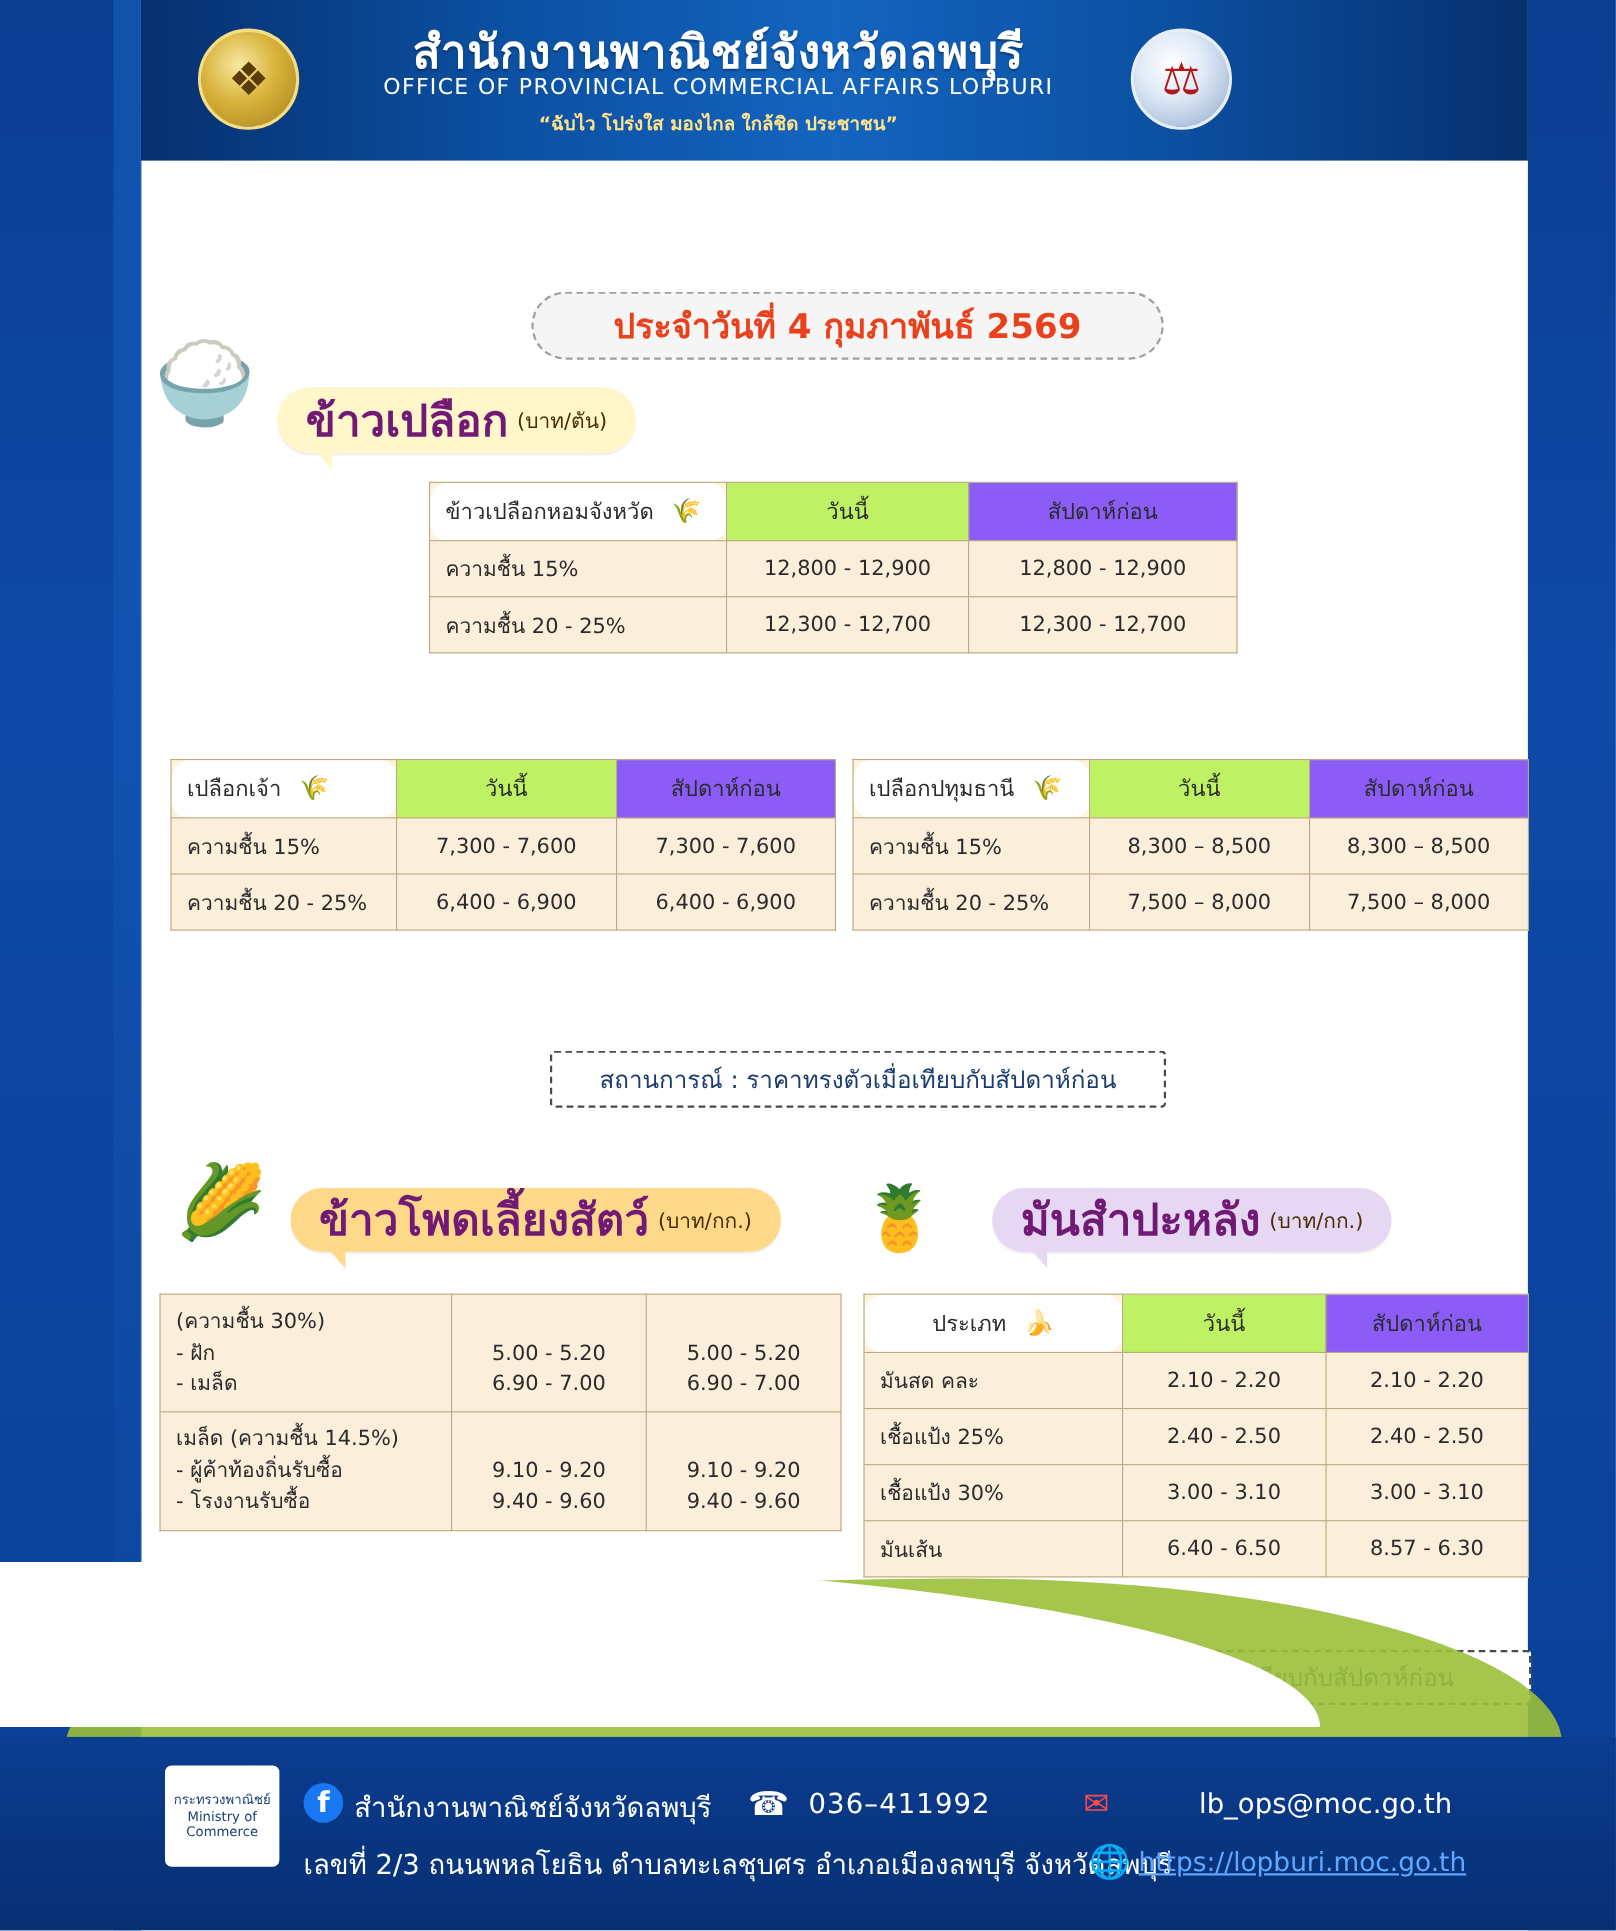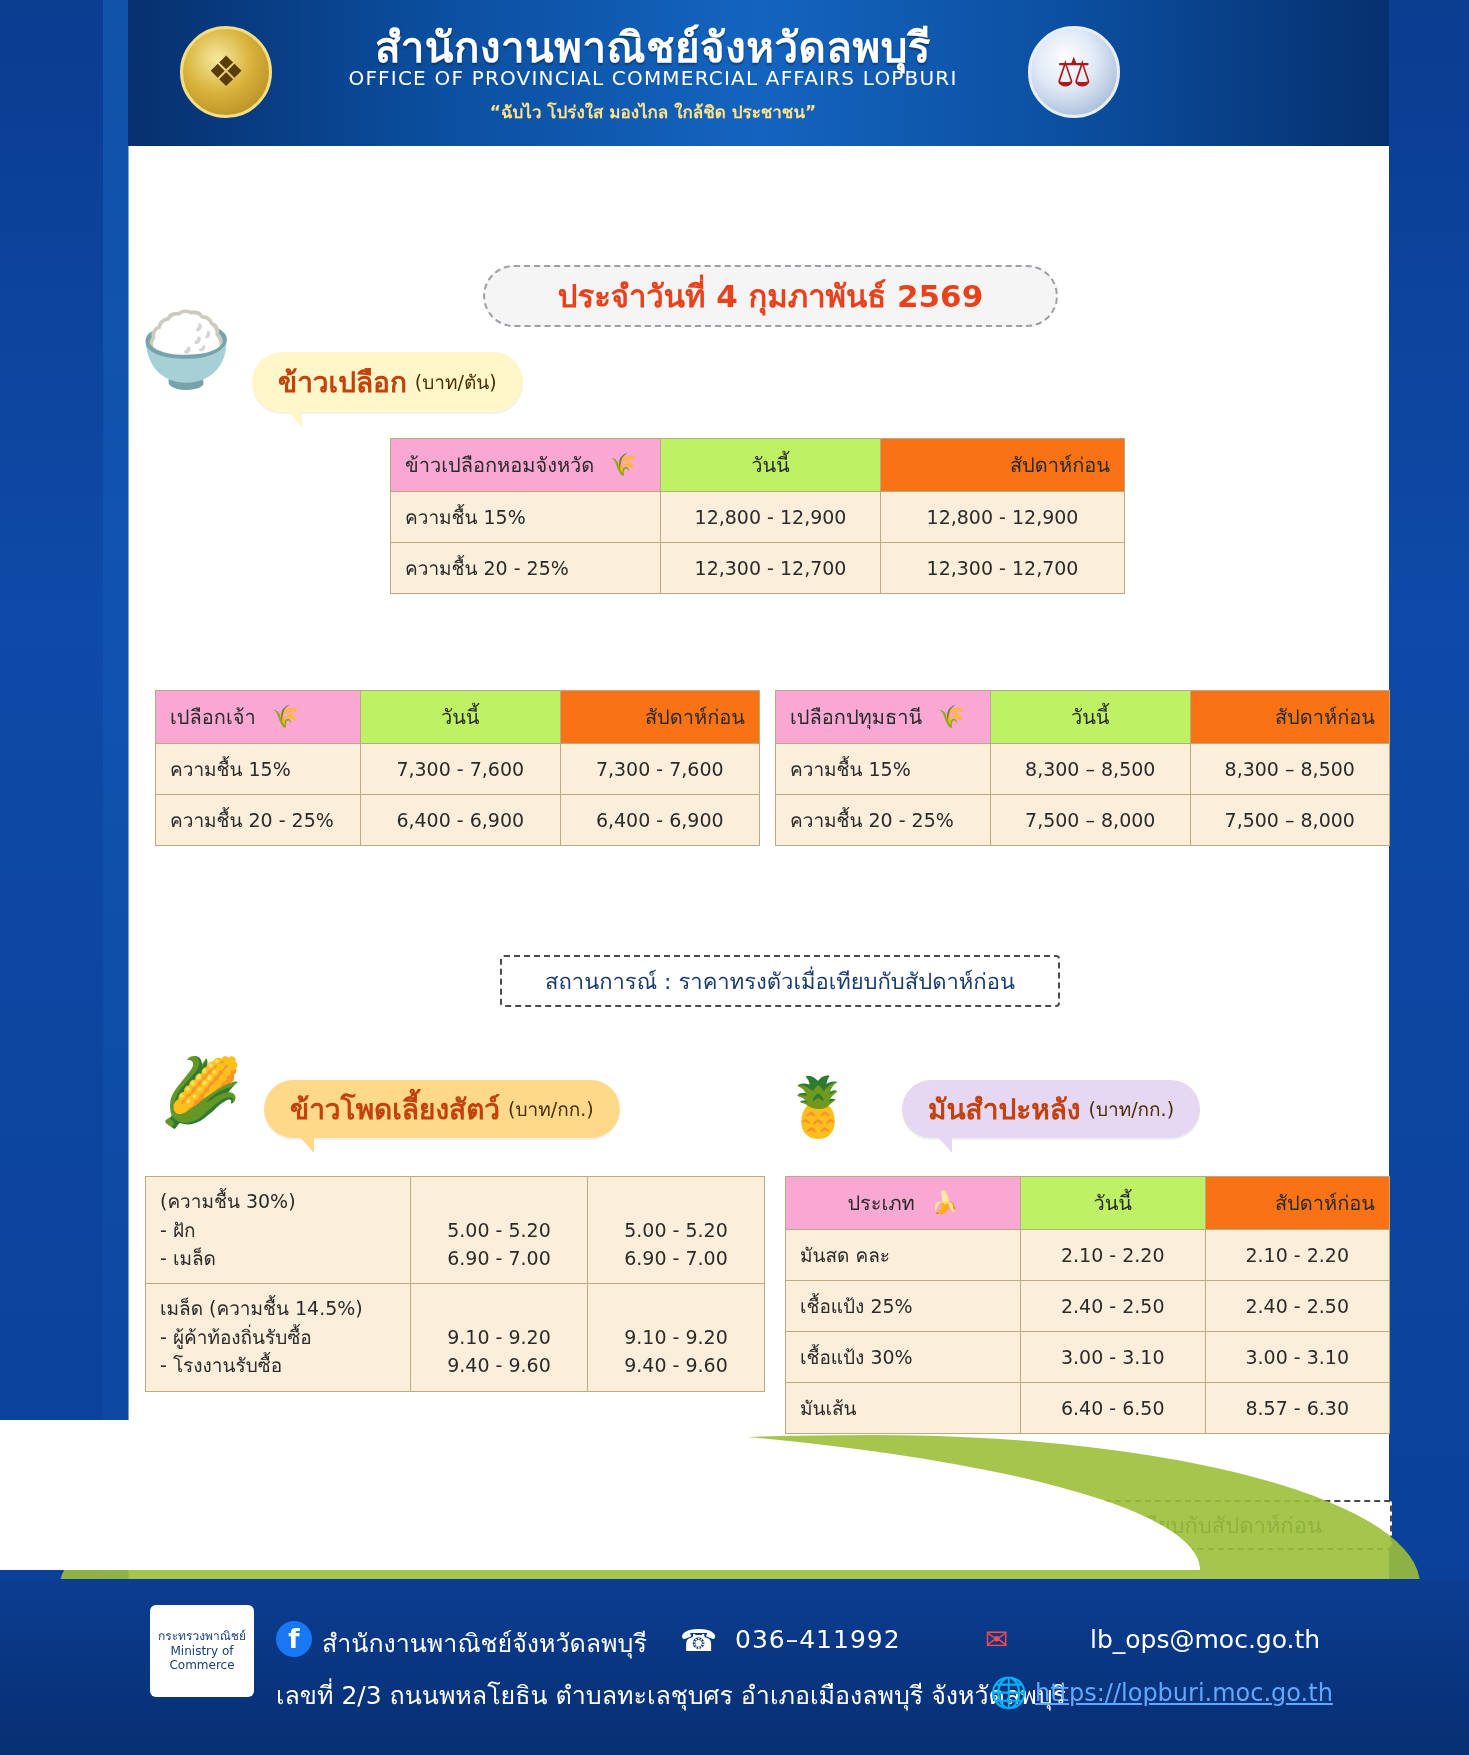--- a/index.html
+++ b/index.html
@@ -96,21 +96,21 @@
   .bubble {
     position:absolute; background:#fff6c9; border-radius: 30px;
     display:flex; align-items:center; padding: 0 26px;
     box-shadow: 0 2px 0 rgba(0,0,0,.06);
   }
   .bubble:after {
     content:""; position:absolute; left: 34px; bottom: -15px;
     border-left: 16px solid transparent; border-right: 0 solid transparent;
     border-top: 18px solid #fff6c9;
   }
-  .bubble .big { font-size: 28px; font-weight:bold; color:#c2410c; }
+  .bubble .big { font-size: 40px; font-weight:bold; color:#701a75; }
   .bubble .unit { font-size: 19px; color:#4a2d07; margin-left: 8px; }
 
   #bubble-rice { left: 252px; top: 352px; height: 60px; }
   #bubble-corn { left: 264px; top: 1080px; height: 58px; background:#ffd98a; }
   #bubble-corn:after { border-top-color:#ffd98a; }
   #bubble-cassava { left: 902px; top: 1080px; height: 58px; background:#e6d7f2; }
   #bubble-cassava:after { border-top-color:#e6d7f2; }
 
   .icon-art { position:absolute; font-size: 58px; line-height:1; }
   #icon-rice { left: 140px; top: 312px; font-size: 74px; }
@@ -119,23 +119,23 @@
 
   
   table.t {
     position:absolute; border-collapse: collapse;
     font-size: 19px; color:#2b2b2b; background:#fdf4df;
   }
   table.t th, table.t td {
     border: 1px solid #bba97f; padding: 10px 14px; vertical-align: middle;
   }
   table.t th { font-weight: normal; font-size: 20px; }
-  th.h-name { background:#f9a8d4; text-align:left; }
+  th.h-name { background:#ffffff; text-align:left;border-radius:17px; }
   th.h-today { background:#bef264; text-align:center; }
-  th.h-prev { background:#f97316; text-align:right; }
+  th.h-prev { background:#8b5cf6; text-align:center; }
   td.c-name { background:#fbeeda; text-align:left; }
   td.c-val { background:#fbeeda; text-align:center; }
 
   #tbl-hom { left: 390px; top: 438px; width: 735px; }
   #tbl-hom th.h-name, #tbl-hom td.c-name { width: 270px; }
   #tbl-hom th.h-today, #tbl-hom td.c-val:nth-child(2) { width: 220px; }
 
   #tbl-jao { left: 155px; top: 690px; width: 605px; }
   #tbl-jao th.h-name, #tbl-jao td.c-name { width: 205px; }
 

